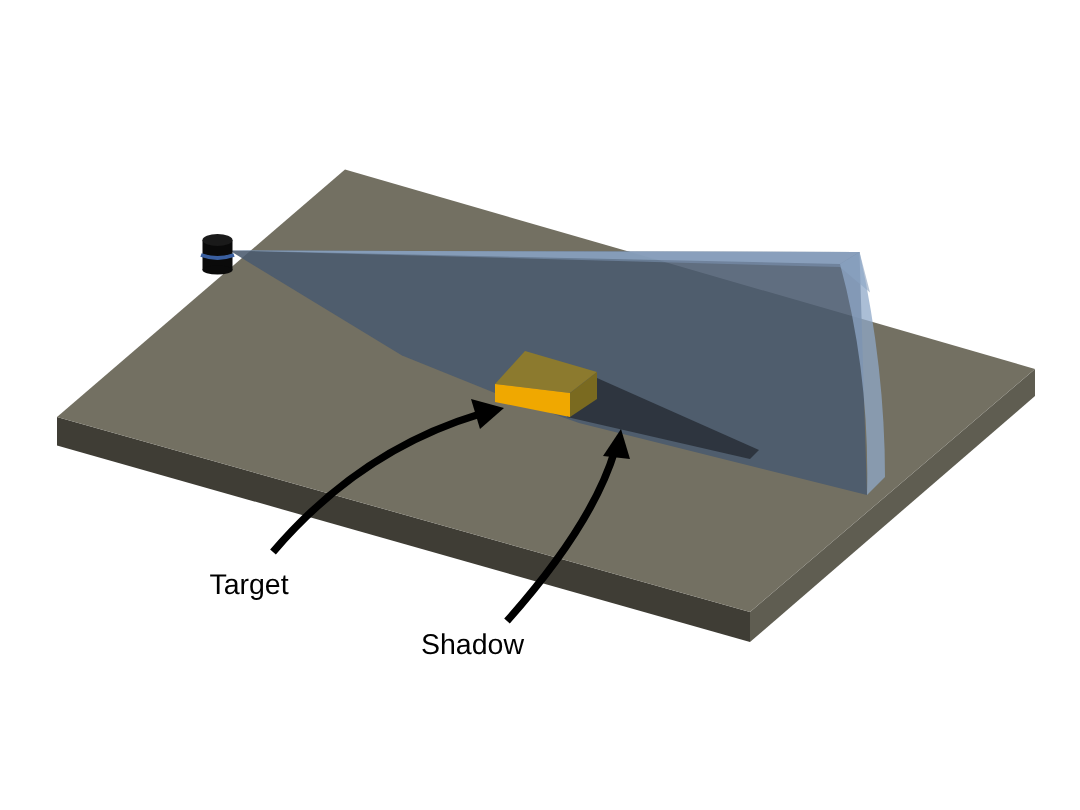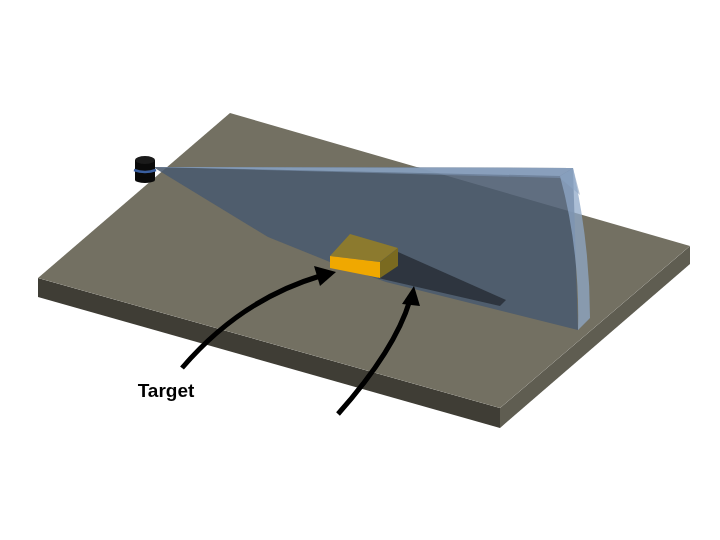--- a/index.html
+++ b/index.html
@@ -1,19 +1,19 @@
 <!DOCTYPE html>
 <html><head>
 <meta charset="utf-8">
 <style>
   html, body { margin: 0; padding: 0; background: #ffffff; }
   body { width: 720px; height: 540px; position: relative; overflow: hidden;
          font-family: "Liberation Sans", "DejaVu Sans", sans-serif; }
   #scene { position: absolute; left: 0; top: 0; width: 720px; height: 540px; }
-  .label { position: absolute; font-weight: bold; font-size: 19px; color: #000;
+  .label { position: absolute; font-weight: normal; font-size: 19px; color: #000;
            text-align: center; line-height: 29px; }
 </style>
 </head>
 <body>
 
 <svg id="scene" viewBox="0 0 720 540" xmlns="http://www.w3.org/2000/svg">
 
   <g>
 
     <polygon points="38,278 500,408 500,428 38,297" fill="#3f3d35"></polygon>
@@ -55,13 +55,14 @@
   <g>
     <path d="M338,414 Q395,350 410,300" stroke="#000" stroke-width="5" fill="none"></path>
     <polygon points="414,286 402,304 420,306" fill="#000"></polygon>
   </g>
 </svg>
 
 <div class="label" style="left:126px; top:376px; width:80px;">
   <span>Target</span>
 </div>
 <div class="label" style="left:262px; top:416px; width:106px;">
+  <div>Shadow</div>
 </div>
 
 </body></html>

